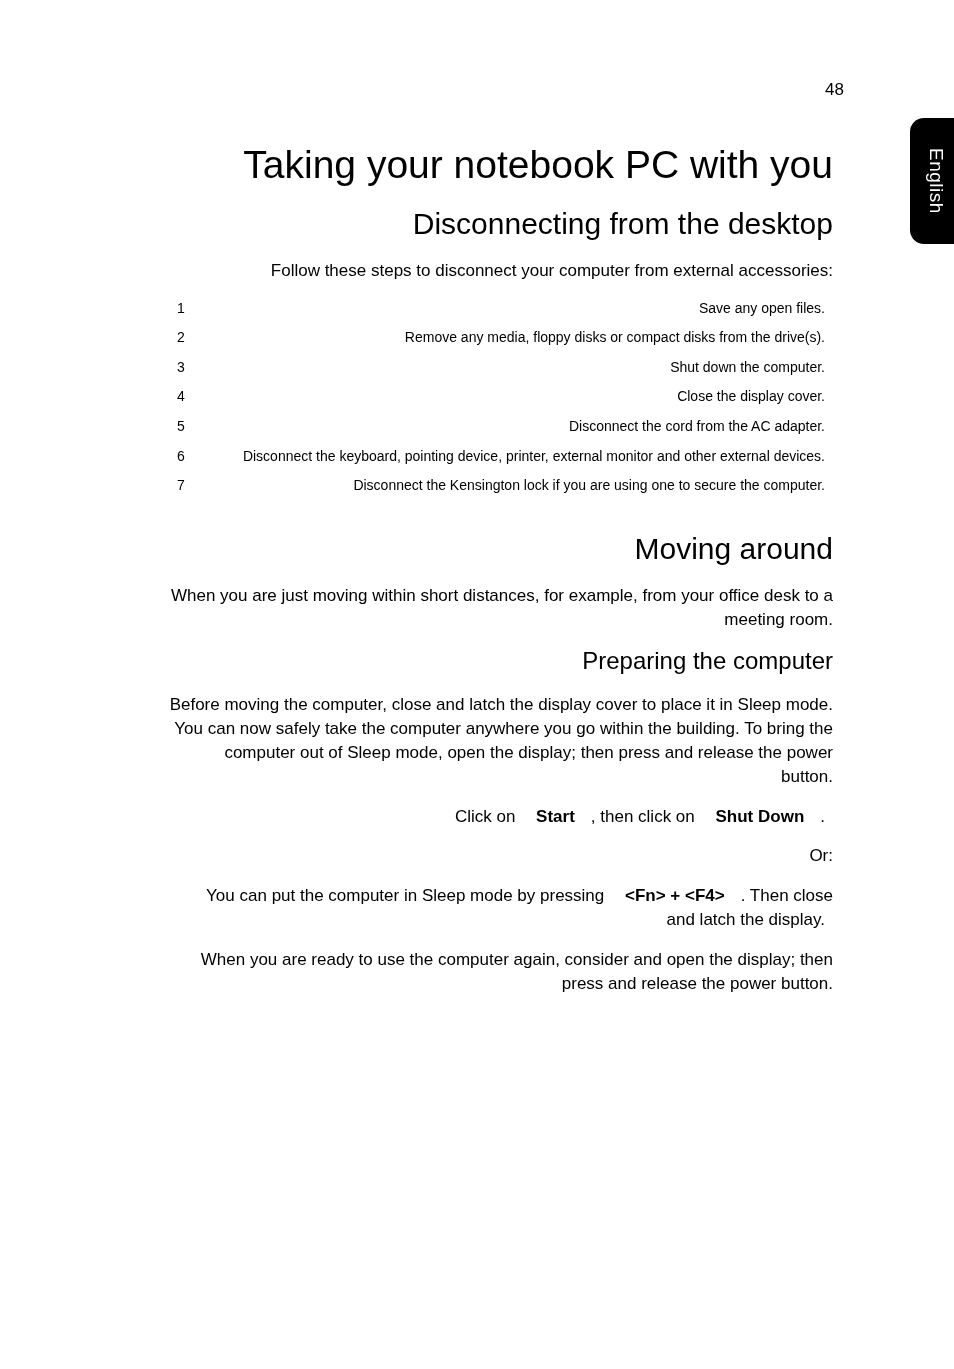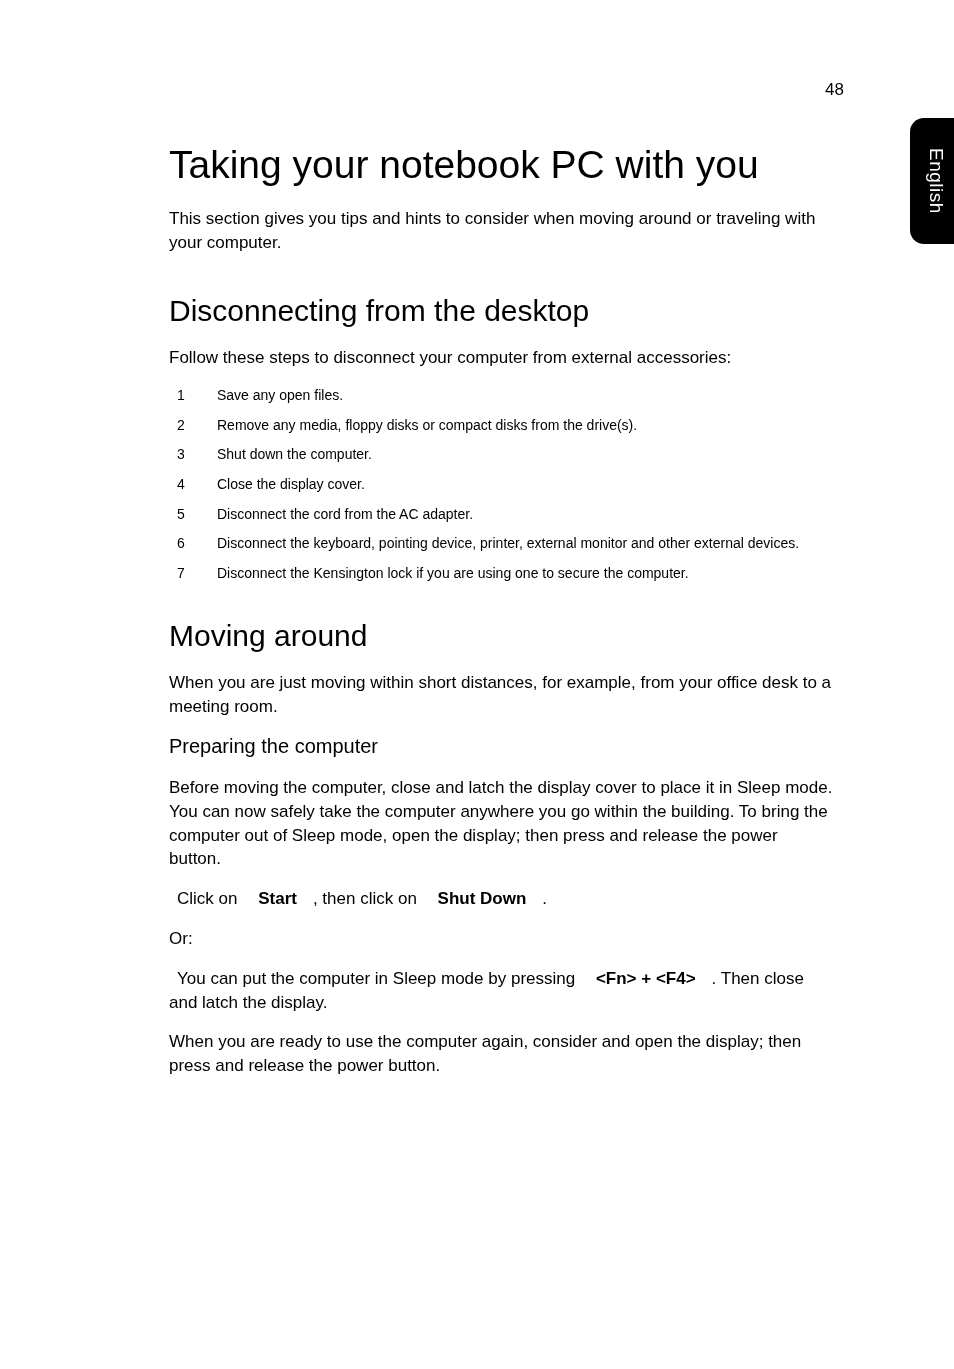--- a/index.html
+++ b/index.html
@@ -36,20 +36,21 @@
       writing-mode: vertical-rl;
       font-size: 19px;
       font-family: Arial, sans-serif;
       letter-spacing: 0.5px;
     }
     .content {
       position: absolute;
       left: 137px;
       top: 110px;
       width: 680px;
+      text-align: right;
     }
     h1 {
       font-size: 39px;
       font-weight: 400;
       margin-bottom: 18px;
       line-height: 1.2;
     }
     .intro {
       font-size: 17px;
       line-height: 1.4;
@@ -79,21 +80,21 @@
       margin-bottom: 10px;
       position: relative;
     }
     ol.steps li::before {
       content: counter(step);
       position: absolute;
       left: 0;
       top: 0;
     }
     h3 {
-      font-size: 20px;
+      font-size: 24px;
       font-weight: 400;
       margin-bottom: 18px;
       margin-top: 6px;
     }
     p.body {
       font-size: 17px;
       line-height: 1.4;
       margin-bottom: 16px;
     }
     .bold { font-weight: 700; }
@@ -102,21 +103,20 @@
 <body>
 
 <div class="page-number">48</div>
 
 <div class="side-tab">
   <span>English</span>
 </div>
 
 <div class="content">
   <h1>Taking your notebook PC with you</h1>
-  <p class="intro">This section gives you tips and hints to consider when moving around or traveling with your computer.</p>
 
   <h2>Disconnecting from the desktop</h2>
   <p class="section-intro">Follow these steps to disconnect your computer from external accessories:</p>
   <ol class="steps">
     <li>Save any open files.</li>
     <li>Remove any media, floppy disks or compact disks from the drive(s).</li>
     <li>Shut down the computer.</li>
     <li>Close the display cover.</li>
     <li>Disconnect the cord from the AC adapter.</li>
     <li>Disconnect the keyboard, pointing device, printer, external monitor and other external devices.</li>

